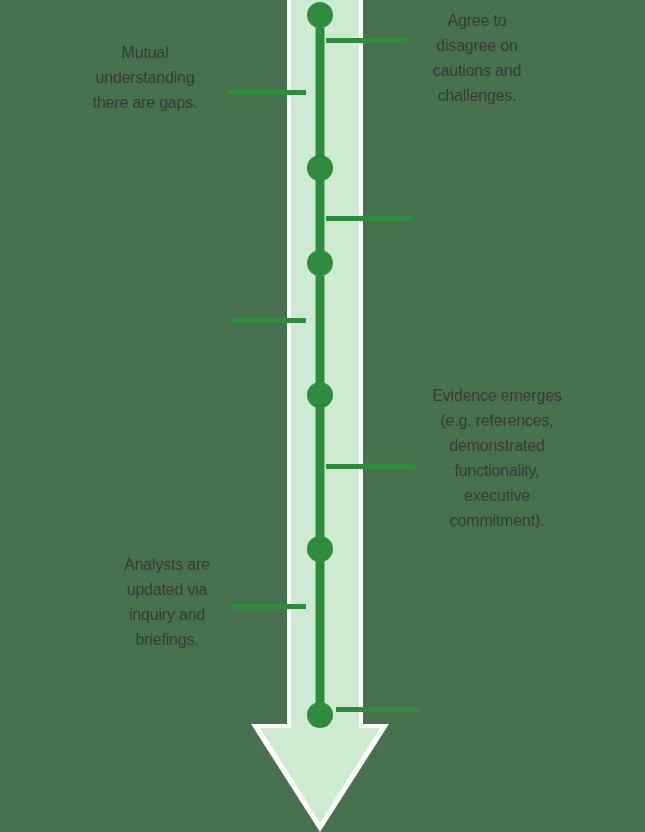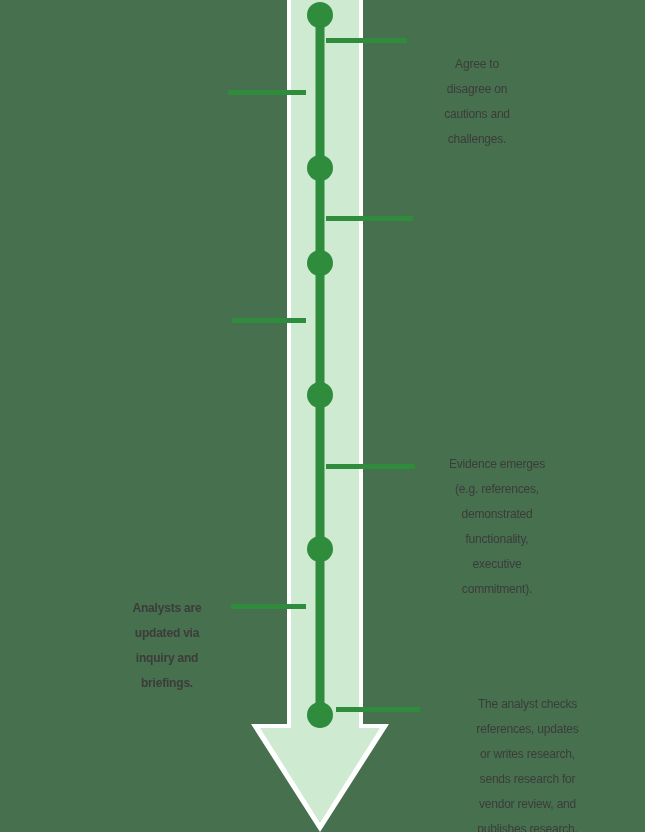--- a/index.html
+++ b/index.html
@@ -22,32 +22,31 @@
   }
   .arrow-svg {
     position: absolute;
     left: 0; top: 0;
   }
   .milestone-text {
     position: absolute;
     text-align: center;
     white-space: pre-line;
     color: var(--text);
-    font-size: 12px;
+    font-size: 16px;
     line-height: 25px;
     font-weight: 500;
     letter-spacing: -0.2px;
-    margin-top: 44px;
   }
   .mt-0 { left: 397px; top:   8px; width: 160px; }  
   .mt-1 { left:  50px; top:  40px; width: 190px; }  
   .mt-2 { left: 398px; top: 157px; width: 215px; }  
   .mt-3 { left:  10px; top: 257px; width: 224px; }  
-  .mt-4 { left: 397px; top: 408px; width: 200px; }  
-  .mt-5 { left:  92px; top: 552px; width: 150px; font-weight: bold; }  
+  .mt-4 { left: 397px; top: 383px; width: 200px; }  
+  .mt-5 { left:  92px; top: 552px; width: 150px; }  
   .mt-6 { left: 420px; top: 648px; width: 215px; }  
 </style>
 </head>
 <body>
 
 <div class="canvas">
 
   <svg class="arrow-svg" width="645" height="832" viewBox="0 0 645 832">
 
     <polygon points="287,0 363,0 363,724 389,724 320,832 251,724 287,724" fill="var(--arrow-outline)"></polygon>
@@ -70,35 +69,32 @@
     <circle cx="320" cy="395" r="13" fill="var(--green)"></circle>
     <circle cx="320" cy="549" r="13" fill="var(--green)"></circle>
     <circle cx="320" cy="715" r="13" fill="var(--green)"></circle>
   </svg>
 
   <div class="milestone-text mt-0">Agree to
 disagree on
 cautions and
 challenges.</div>
 
+  <div class="milestone-text mt-1">Mutual
+understanding
+there are gaps.</div>
 
 
 
   <div class="milestone-text mt-4">Evidence emerges
 (e.g. references,
 demonstrated
 functionality,
 executive
 commitment).</div>
 
   <div class="milestone-text mt-5">Analysts are
 updated via
 inquiry and
 briefings.</div>
 
-  <div class="milestone-text mt-6">The analyst checks
-references, updates
-or writes research,
-sends research for
-vendor review, and
-publishes research.</div>
 
 </div>
 
 </body></html>

